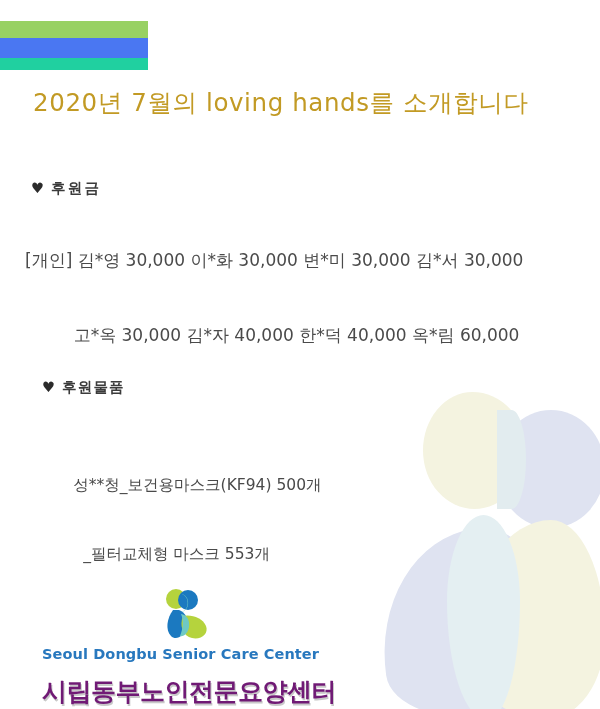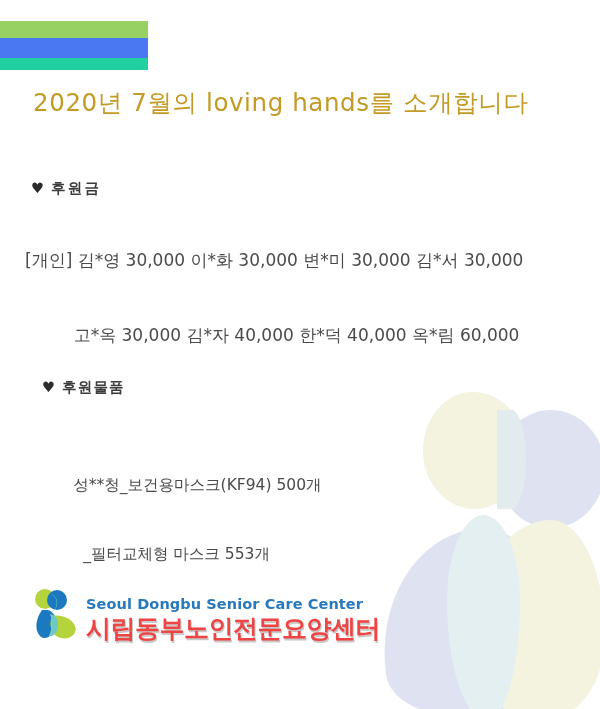--- a/index.html
+++ b/index.html
@@ -140,25 +140,26 @@
     font-size: 17px;
     line-height: 25px;
     white-space: pre;
   }
   #list-money { left: 25px; top: 198px; }
   #list-goods { left: 29px; top: 428px; font-size: 15.5px; line-height: 23px; }
 
   
   .logo {
     position: absolute;
-    left: 30px;
+    left: 38px;
     top: 582px;
     z-index: 3;
     display: flex;
-    align-items: flex-end;
+    align-items: center;
+    flex-direction: column;
   }
   .logo-mark {
     width: 52px;
     height: 58px;
     flex: 0 0 auto;
     margin-top: 4px;
   }
   .logo-text {
     margin-left: 4px;
     padding-top: 2px;
@@ -166,28 +167,28 @@
   .logo-en {
     font-family: "DejaVu Sans", sans-serif;
     font-size: 14.5px;
     color: #2878be;
     font-weight: 600;
     letter-spacing: 0.1px;
     white-space: nowrap;
     line-height: 17px;
   }
   .logo-kr {
-    font-family: Liberation Serif, serif;
+    font-family: Liberation Mono, monospace;
     font-size: 25px;
-    color: #ef4444;
+    color: #701a75;
     font-weight: 700;
     letter-spacing: -0.5px;
     white-space: nowrap;
     line-height: 30px;
-    margin-top: 1px;
+    margin-top: 16px;
     text-shadow: 1px 2px 0 #c9c9c9;
   }
 </style>
 </head>
 <body>
 
 <div id="page">
 
   <div class="bg-layer">
     <div class="wm-circle-yellow"></div>

